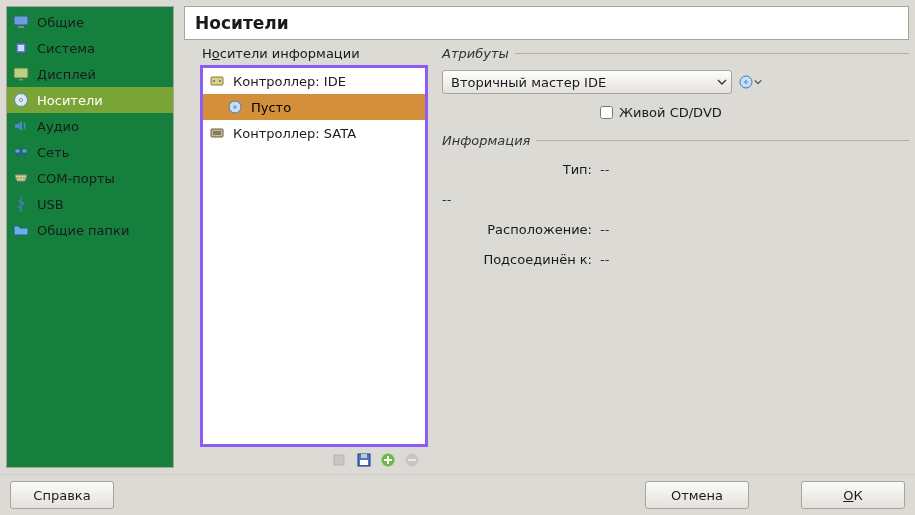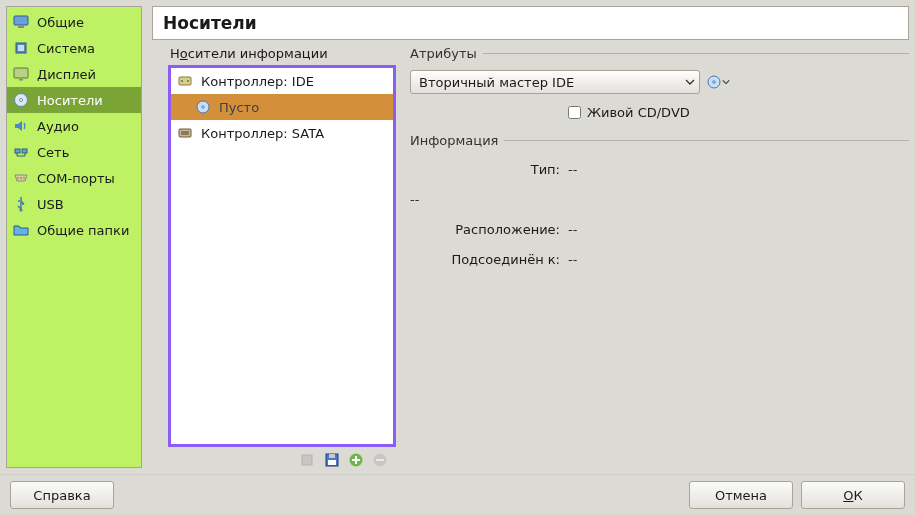--- a/index.html
+++ b/index.html
@@ -1,56 +1,56 @@
 <!DOCTYPE html>
 <html><head>
 <meta charset="utf-8">
 <style>
 html,body{margin:0;padding:0;font-family:"DejaVu Sans","Liberation Sans",Arial,sans-serif;font-size:13px;background:#dcdad5;color:#1a1a1a;}
 .window{width:915px;height:515px;box-sizing:border-box;position:relative;}
 .top-area{display:flex;height:468px;padding:6px 6px 0 6px;box-sizing:border-box;}
 
-.side{width:136px;background:#bef264;border:1px solid #a8a498;box-sizing:border-box;padding:2px 0;}
+.side{width:168px;background:#15803d;border:1px solid #a8a498;box-sizing:border-box;padding:2px 0;}
 .side-item{display:flex;align-items:center;height:26px;padding:0 6px;cursor:pointer;}
 .side-item.selected{background:#7aa436;color:#fff;}
 .side-item .ic{width:16px;height:16px;margin-right:8px;flex-shrink:0;}
 .side-item span{white-space:nowrap;}
 
 .main{flex:1;display:flex;flex-direction:column;margin-left:10px;}
 .title-bar{height:34px;background:#fff;border:1px solid #a8a498;box-sizing:border-box;display:flex;align-items:center;padding:0 10px;}
 .title-bar h1{margin:0;font-size:17px;font-weight:bold;}
 .content{flex:1;display:flex;padding-top:6px;padding-left:16px;}
 
 .tree-col{width:228px;display:flex;flex-direction:column;}
 .group-title{font-size:13px;margin:0 0 4px 2px;}
 .ul{ text-decoration:underline;}
 .tree-box{flex:1;background:#fff;border:3px solid #8b5cf6;box-sizing:border-box;position:relative;}
 .tree-row{display:flex;align-items:center;height:26px;padding:0 6px;}
 .tree-row.level2{padding-left:24px;}
-.tree-row.selected{background:#d38f3a;color:#404040;}
+.tree-row.selected{background:#d38f3a;color:#000000;}
 .tree-row .ic{width:16px;height:16px;margin-right:8px;flex-shrink:0;}
 .tree-toolbar{display:flex;justify-content:flex-end;gap:8px;padding:5px 8px 0 0;}
 .tool-btn{width:16px;height:16px;cursor:pointer;}
 .tool-btn.disabled{opacity:.45;cursor:default;}
 
 .details-col{flex:1;padding-left:14px;}
 .section{margin-bottom:8px;}
-.section-head{display:flex;align-items:center;margin-bottom:8px;white-space:nowrap;}
+.section-head{display:flex;align-items:center;margin-bottom:8px;white-space:nowrap;font-style:italic;}
 .section-head .line{flex:1;height:1px;background:#b4b0a5;margin-left:6px;}
 .section-head .lbl{font-size:13px;color:#333;}
 .form-row{display:flex;align-items:center;min-height:26px;margin-bottom:4px;}
 .form-row .flab{width:150px;text-align:right;padding-right:8px;font-size:13px;}
 .form-row .val{font-size:13px;color:#333;}
 .combo{background:linear-gradient(#fefefe,#e3e1db);border:1px solid #a8a498;border-radius:3px;height:24px;width:290px;display:flex;align-items:center;padding:0 4px 0 8px;box-sizing:border-box;font-size:13px;cursor:pointer;}
 .combo .arrow{margin-left:auto;}
 .disc-btn{display:flex;align-items:center;margin-left:6px;cursor:pointer;}
 .chk{display:flex;align-items:center;margin-left:158px;height:26px;}
 .chk input{margin:0 6px 0 0;}
 
-.bottom-bar{position:absolute;bottom:0;left:0;right:0;height:40px;display:flex;align-items:center;padding:0 10px;border-top:1px solid #cfcdc6;}
+.bottom-bar{position:absolute;bottom:0;left:0;right:0;height:40px;display:flex;align-items:center;padding:0 10px;border-top:1px solid #cfcdc6;gap:44px;}
 .btn{background:linear-gradient(#fbfbfa,#e3e1db);border:1px solid #a8a498;border-radius:3px;height:26px;min-width:74px;padding:0 14px;display:flex;align-items:center;justify-content:center;font-size:13px;cursor:pointer;}
 .btn + .btn{margin-left:8px;}
 .spacer{flex:1;}
 
 svg{display:block;}
 </style>
 </head>
 <body>
 <div class="window">
 

